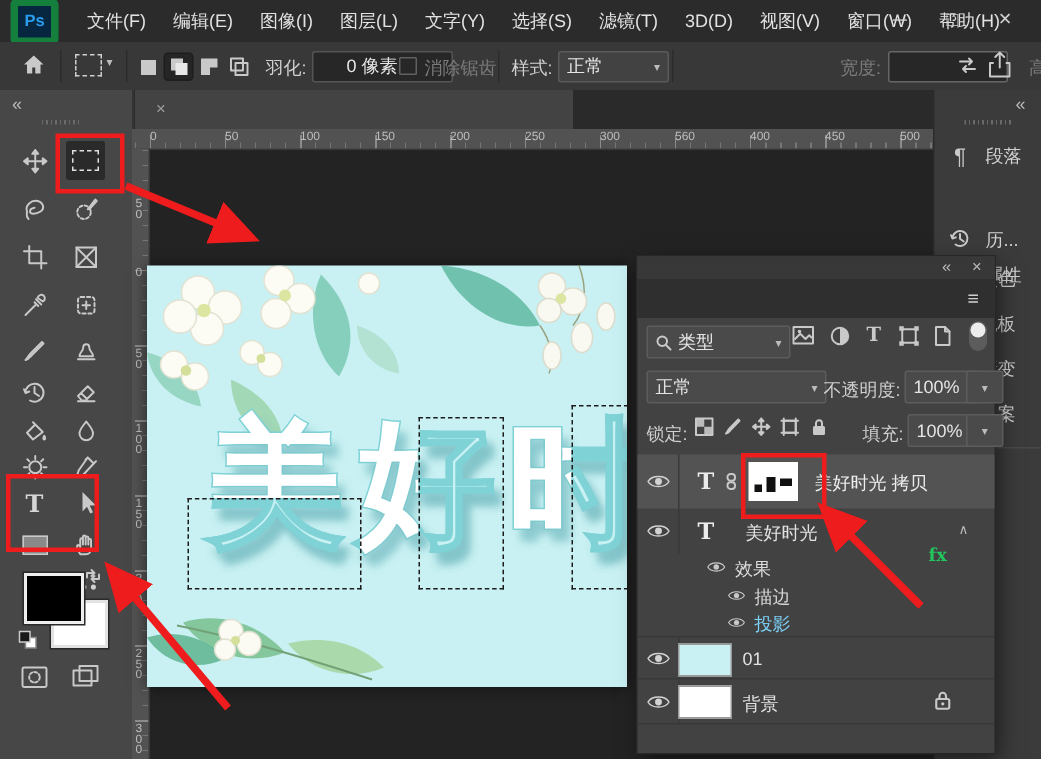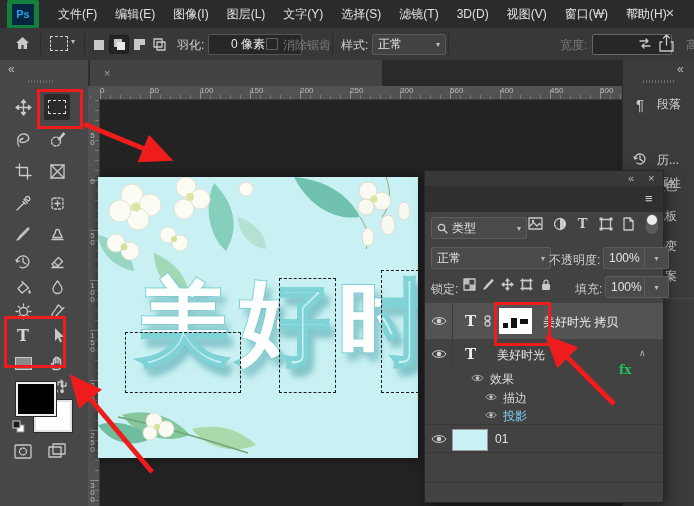--- a/index.html
+++ b/index.html
@@ -604,20 +604,35 @@
         <svg width="16" height="10" viewBox="0 0 16 10">
             <path d="M1 5C3.5.5 12.5.5 15 5 12.5 9.5 3.5 9.5 1 5Z" fill="none" stroke="#d2d2d2"></path>
             <circle cx="8" cy="5" r="2.3" fill="#d2d2d2"></circle>
           </svg>
       </div>
       <div class="abs" style="left:27px;top:4px;width:34px;height:20px;background:#c9f1f3;border:1px solid #9a9a9a;"></div>
       <span class="abs" style="left:70px;top:7px;color:#e2e2e2;">01</span>
     </div>
     <div class="lrow-sep" style="top:281px;"></div>
 
+    <div class="abs" style="left:0;top:282px;width:238px;height:29px;">
+      <div class="eye-cell">
+        <svg width="16" height="10" viewBox="0 0 16 10">
+            <path d="M1 5C3.5.5 12.5.5 15 5 12.5 9.5 3.5 9.5 1 5Z" fill="none" stroke="#d2d2d2"></path>
+            <circle cx="8" cy="5" r="2.3" fill="#d2d2d2"></circle>
+          </svg>
+      </div>
+      <div class="abs" style="left:27px;top:4px;width:34px;height:20px;background:#ffffff;border:1px solid #9a9a9a;"></div>
+      <span class="abs" style="left:70px;top:8px;color:#e2e2e2;">背景</span>
+      <svg class="abs" style="left:197px;top:6px;" width="13" height="15" viewBox="0 0 12 13">
+          <rect class="ic" x="2" y="6" width="8" height="6" rx="1"></rect>
+          <path class="ic" d="M4 6V4.2a2 2 0 014 0V6"></path>
+          <circle class="icf" cx="6" cy="9" r="1"></circle>
+        </svg>
+    </div>
     <div class="lrow-sep" style="top:311px;"></div>
   </div>
 
   <div class="redbox" style="left:37px;top:89px;width:40px;height:34px;"></div>
   <div class="redbox" style="left:4px;top:316px;width:56px;height:46px;"></div>
   <div class="redbox" style="left:494px;top:302px;width:51px;height:38px;"></div>
   <svg id="arrows" class="abs" width="694" height="506" viewBox="0 0 694 506">
     <defs>
       <marker id="ah" markerWidth="7" markerHeight="7" refX="4.5" refY="3" orient="auto">
         <path d="M0 0 L6.5 3 L0 6 Z" fill="#ee1c1c"></path>

